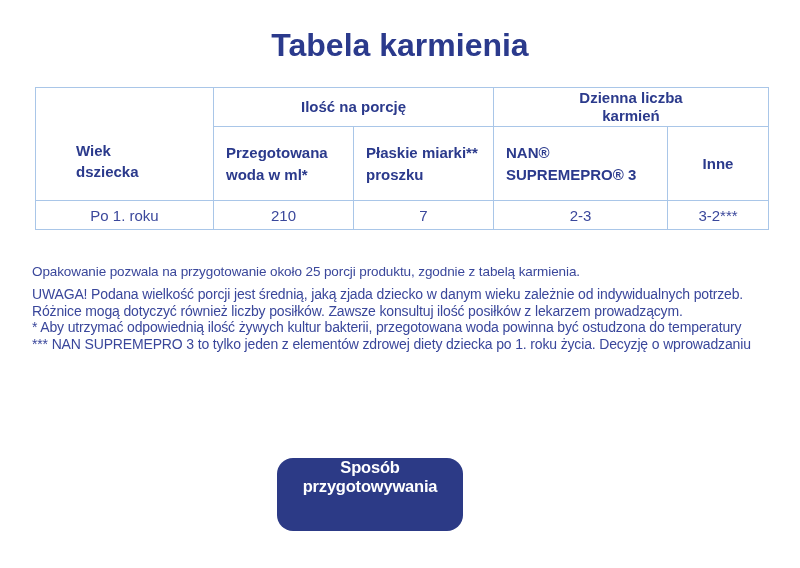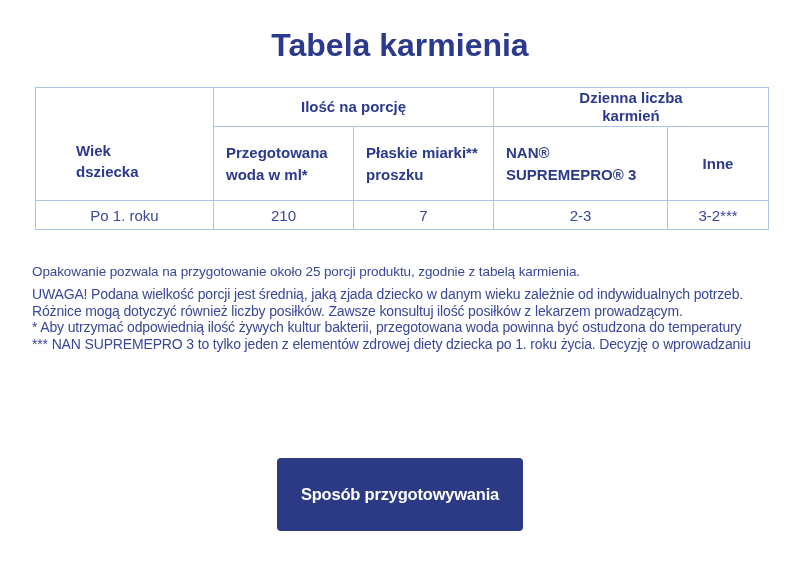--- a/index.html
+++ b/index.html
@@ -93,27 +93,27 @@
     font-size: 14px;
     line-height: 16.7px;
     color: var(--body-text);
     letter-spacing: -0.15px;
   }
   .note-line { white-space: nowrap; }
   .prep-button {
     position: absolute;
     left: 277px;
     top: 458px;
-    width: 246px;
+    width: 186px;
     height: 73px;
     background: var(--button-bg);
     border: none;
-    border-radius: 4px;
+    border-radius: 16px;
     display: flex;
-    align-items: center;
+    align-items: flex-start;
     justify-content: center;
     cursor: pointer;
   }
   .prep-button .label {
     color: var(--button-text);
     font-size: 16.5px;
     font-weight: bold;
     font-family: "Liberation Sans", sans-serif;
     letter-spacing: -0.2px;
   }

